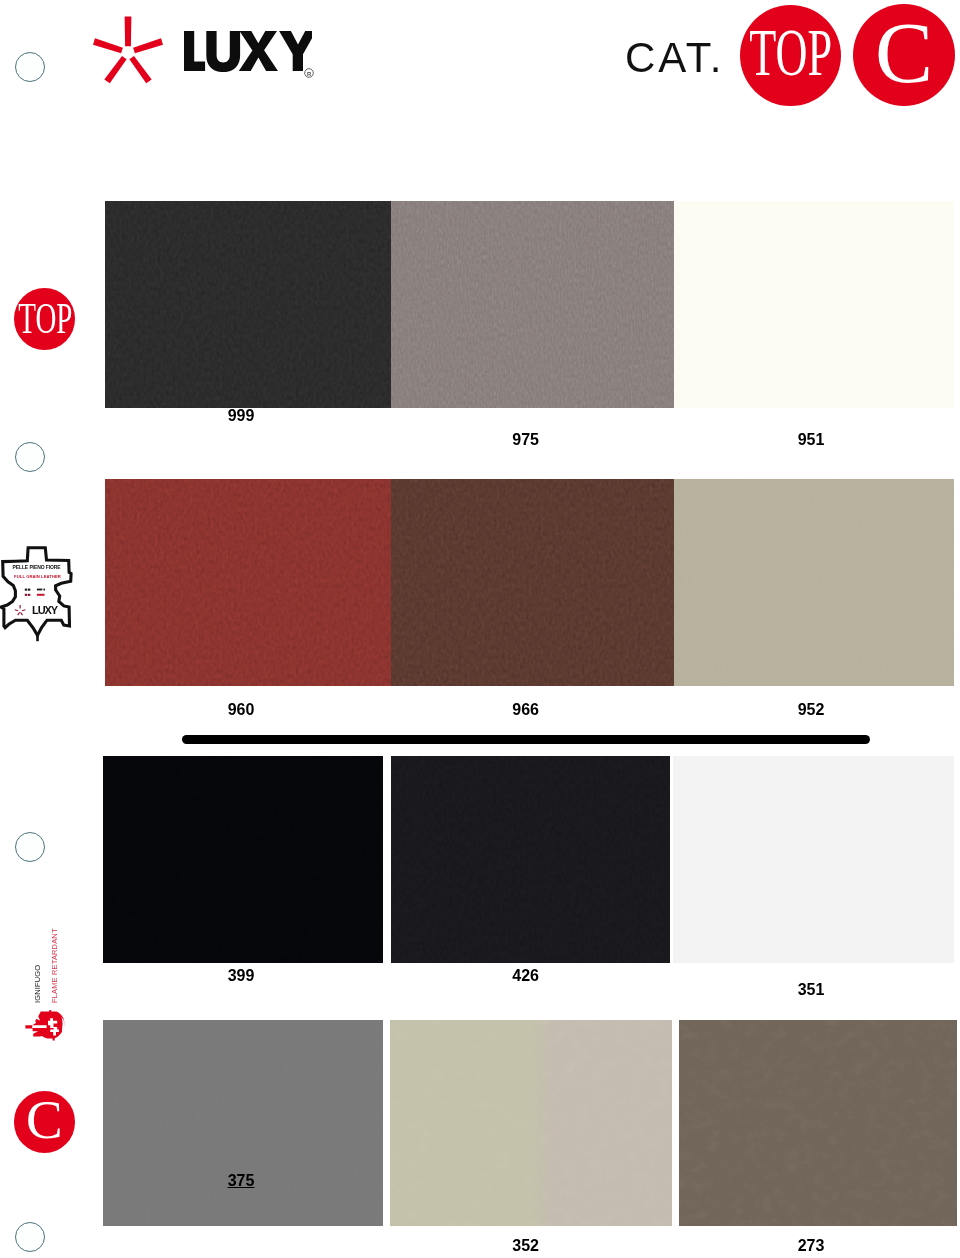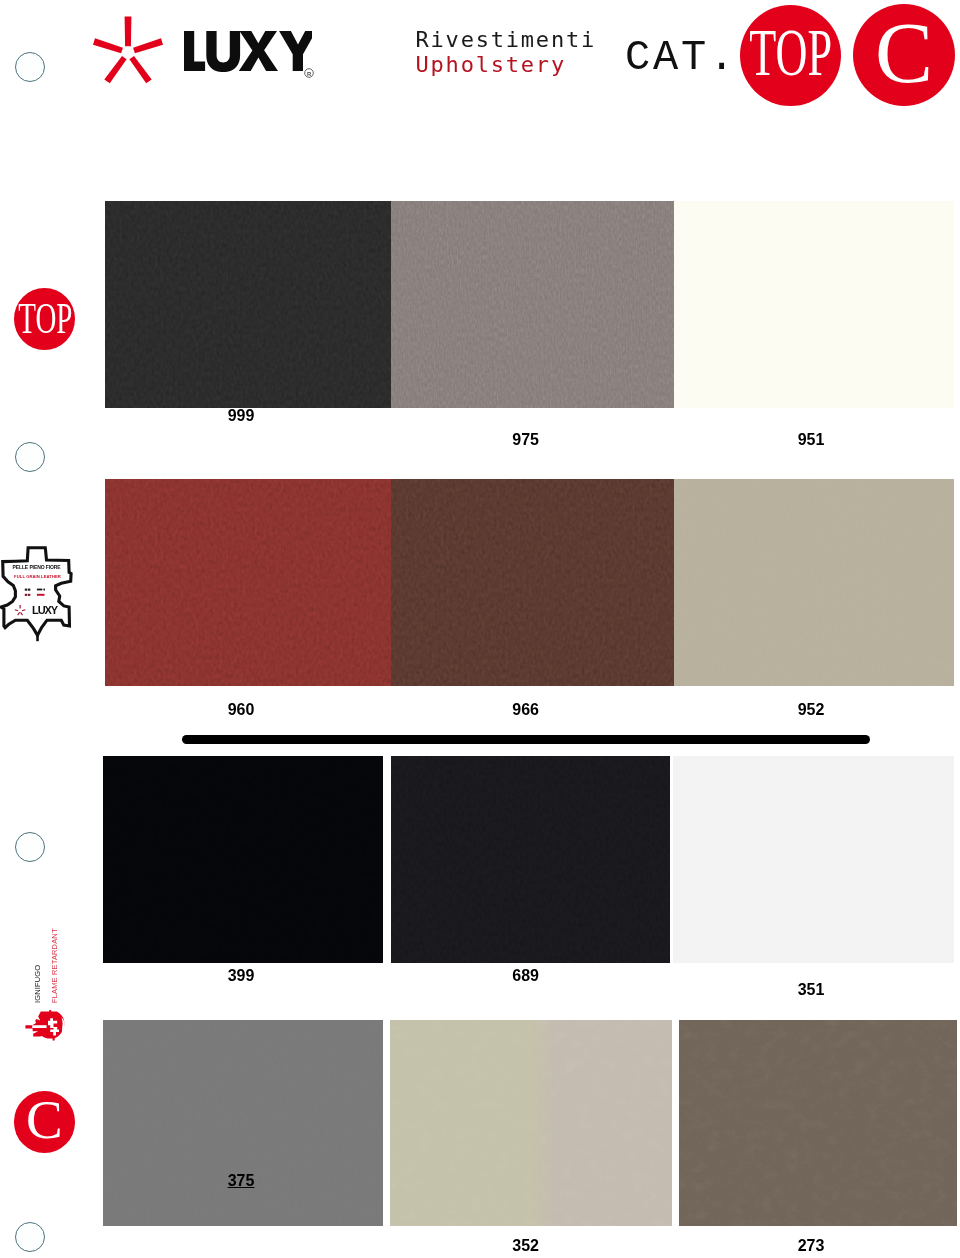--- a/index.html
+++ b/index.html
@@ -15,21 +15,21 @@
   .logo-star{position:absolute;left:92px;top:15px;width:72px;height:70px;}
   .reg-mark{position:absolute;left:304px;top:63.5px;width:10px;height:10px;}
   .wordmark{position:absolute;left:184px;top:31px;height:41px;}
   .wordmark svg{display:block;}
   .subtitle{position:absolute;left:415.5px;top:28.3px;}
   .subtitle div{font-family:"DejaVu Sans Mono",monospace;font-size:22px;
        letter-spacing:1.8px;line-height:24.2px;font-weight:400;white-space:nowrap;}
   .sub-it{color:#1a1a1a;}
   .sub-en{color:#b4131f;}
   .cat-label{position:absolute;left:625px;top:34px;
-       font-family:Liberation Mono, monospace;font-size:42px;font-weight:400;
+       font-family:Liberation Sans, sans-serif;font-size:42px;font-weight:400;
        letter-spacing:2.8px;color:#111;line-height:48px;white-space:nowrap;}
 
   .badge{position:absolute;border-radius:50%;background:#e2001a;
        display:flex;align-items:center;justify-content:center;}
   .badge span{color:#fff;font-family:"Liberation Serif",serif;display:block;
        line-height:1;white-space:nowrap;}
   .badge-top-hdr{left:740px;top:5px;width:101px;height:101px;}
   .badge-top-hdr span{font-size:67px;transform:scaleX(.66) translateY(-3.5px);}
   .badge-c-hdr{left:853px;top:4px;width:102px;height:102px;}
   .badge-c-hdr span{font-size:87px;transform:scaleX(1.0) translateY(-3px);}
@@ -95,24 +95,20 @@
       </g>
     </svg>
   </div>
   <div class="reg-mark">
     <svg viewBox="0 0 10 10" width="10" height="10">
       <circle cx="5" cy="5" r="4.3" fill="none" stroke="#4a4a4a" stroke-width="0.85"></circle>
       <text x="5" y="7.6" text-anchor="middle" font-family="Liberation Sans, sans-serif" font-size="5.8" font-weight="bold" fill="#4a4a4a">R</text>
     </svg>
   </div>
 
-  <div class="subtitle">
-    <div class="sub-it">Rivestimenti</div>
-    <div class="sub-en">Upholstery</div>
-  </div>
 
   <div class="cat-label">CAT.</div>
 
   <div class="badge badge-top-hdr">
       <span>TOP</span>
     </div>
   <div class="badge badge-c-hdr">
       <span>C</span>
     </div>
 
@@ -224,21 +220,21 @@
         <svg class="tex" width="100%" height="100%" style="position: absolute; left: 0px; top: 0px; width: 100%; height: 100%; mix-blend-mode: overlay;">
           <rect width="100%" height="100%" filter="url(#grainC)" opacity="0.3"></rect>
         </svg>
       </div>
       <div class="code" style="left: 181px; top: 967.6px; width: 120px;">399</div>
       <div class="swatch" style="left: 390.5px; top: 756px; width: 279.7px; height: 206.6px; background: rgb(23, 23, 27);">
         <svg class="tex" width="100%" height="100%" style="position: absolute; left: 0px; top: 0px; width: 100%; height: 100%; mix-blend-mode: overlay;">
           <rect width="100%" height="100%" filter="url(#grainA)" opacity="0.4"></rect>
         </svg>
       </div>
-      <div class="code" style="left: 465.6px; top: 967.6px; width: 120px;">689</div>
+      <div class="code" style="left: 465.6px; top: 967.6px; width: 120px;">426</div>
       <div class="swatch" style="left: 673.3px; top: 756px; width: 280.6px; height: 206.6px; background: rgb(243, 243, 243);">
         <svg class="tex" width="100%" height="100%" style="position: absolute; left: 0px; top: 0px; width: 100%; height: 100%; mix-blend-mode: overlay;">
           <rect width="100%" height="100%" filter="url(#grainC)" opacity="0.12"></rect>
         </svg>
       </div>
       <div class="code" style="left: 751px; top: 967.6px; width: 120px; margin-top: 14px;">351</div>
       <div class="swatch" style="left: 103px; top: 1019.8px; width: 280.2px; height: 206.6px; background: rgb(121, 121, 121);">
         <svg class="tex" width="100%" height="100%" style="position: absolute; left: 0px; top: 0px; width: 100%; height: 100%; mix-blend-mode: overlay;">
           <rect width="100%" height="100%" filter="url(#grainD)" opacity="0.09"></rect>
         </svg>

